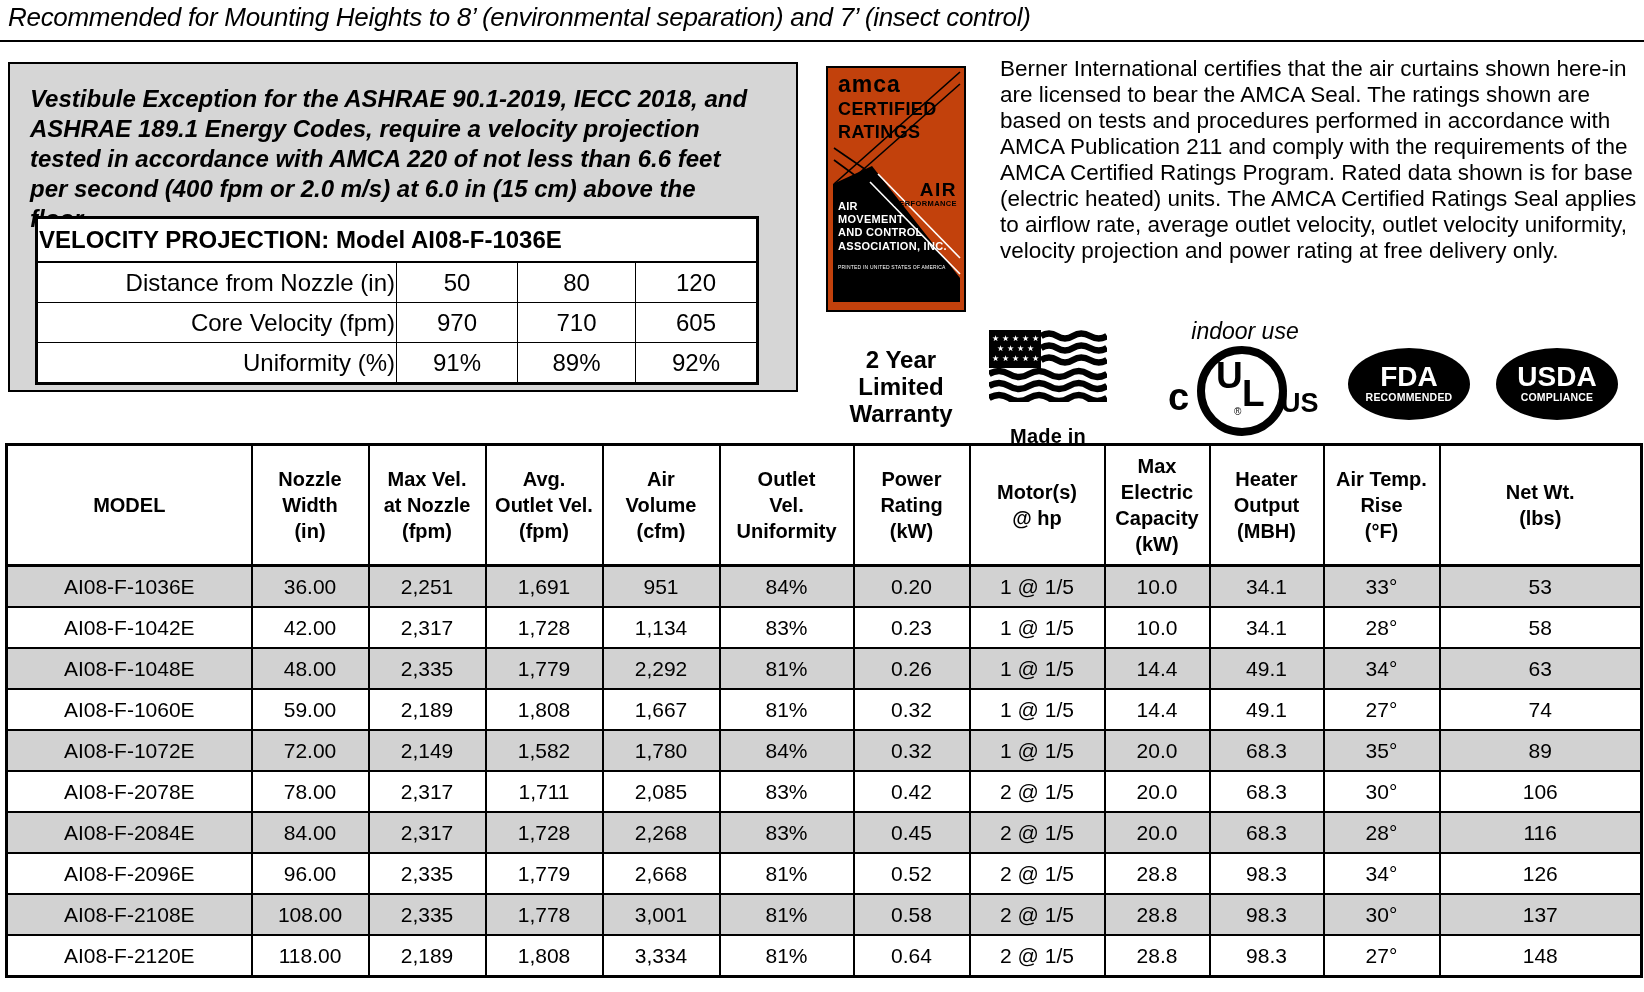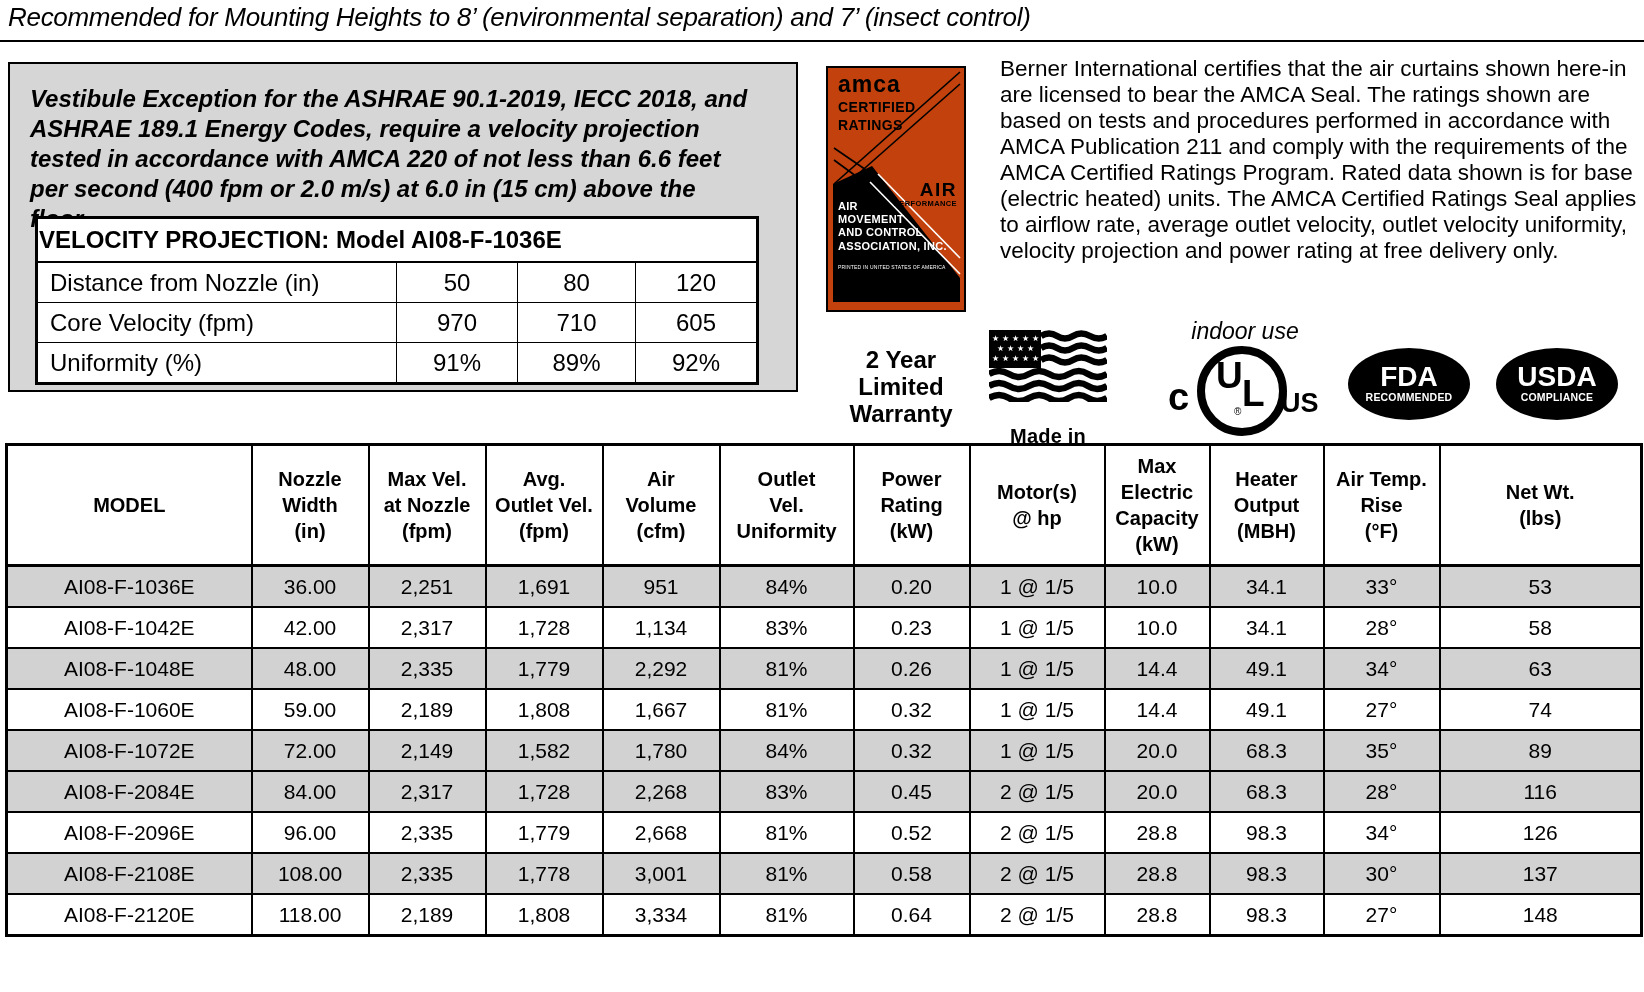--- a/index.html
+++ b/index.html
@@ -9,27 +9,27 @@
   
   .title{position:absolute;left:8px;top:2px;font-size:26px;font-weight:normal;font-style:italic;letter-spacing:-0.3px;}
   .rule{position:absolute;left:0;top:40px;width:1644px;height:2px;background:#000;}
 
   
   .vbox{position:absolute;left:8px;top:62px;width:786px;height:326px;background:#d6d6d6;border:2px solid #000;}
   .vnote{position:absolute;left:20px;top:20px;width:730px;font-size:24px;line-height:30px;font-weight:bold;font-style:italic;}
   .vp-table{position:absolute;left:25px;top:152px;border-collapse:collapse;background:#fff;border:3px solid #000;}
   .vp-table th{border:2px solid #000;font-size:24px;font-weight:bold;height:40px;text-align:left;}
   .vp-table td{border:1.5px solid #000;font-size:24px;height:37px;text-align:center;}
-  .vp-table td.lbl{text-align:left;padding-left:12px;}
+  .vp-table td.lbl{text-align:right;padding-left:12px;}
 
   
   .seal{position:absolute;left:826px;top:66px;width:136px;height:242px;border:2px solid #000;background:#c2410c;}
   .seal svg{position:absolute;left:0;top:0;width:100%;height:100%;}
   .seal-brand{position:absolute;left:10px;top:5px;font-size:23px;font-weight:900;letter-spacing:1px;line-height:1;}
-  .seal-sub{position:absolute;left:10px;top:30px;font-size:14px;font-weight:900;line-height:1.3;white-space:pre-line;letter-spacing:0.4px;}
+  .seal-sub{position:absolute;left:10px;top:30px;font-size:18px;font-weight:900;line-height:1.3;white-space:pre-line;letter-spacing:0.4px;}
   .seal-air{position:absolute;right:7px;top:112px;font-size:19px;font-weight:900;letter-spacing:1.5px;line-height:1;}
   .seal-perf{position:absolute;right:7px;top:131px;font-size:7.5px;font-weight:bold;letter-spacing:0.4px;}
   .seal-org{position:absolute;left:10px;top:132px;color:#fff;font-size:11px;font-weight:800;line-height:1.2;white-space:pre-line;letter-spacing:0.3px;}
   .seal-foot{position:absolute;left:10px;top:196px;color:#fff;font-size:5px;letter-spacing:0.2px;}
 
   
   .cert{position:absolute;left:1000px;top:56px;width:642px;font-size:22.5px;line-height:26px;}
 
   
   .warranty{position:absolute;left:836px;top:346px;width:130px;text-align:center;
@@ -291,20 +291,34 @@
           <td>1,582</td>
           <td>1,780</td>
           <td>84%</td>
           <td>0.32</td>
           <td>1 @ 1/5</td>
           <td>20.0</td>
           <td>68.3</td>
           <td>35°</td>
           <td>89</td>
         </tr>
+        <tr>
+          <td>AI08-F-2078E</td>
+          <td>78.00</td>
+          <td>2,317</td>
+          <td>1,711</td>
+          <td>2,085</td>
+          <td>83%</td>
+          <td>0.42</td>
+          <td>2 @ 1/5</td>
+          <td>20.0</td>
+          <td>68.3</td>
+          <td>30°</td>
+          <td>106</td>
+        </tr>
         <tr class="shade">
           <td>AI08-F-2084E</td>
           <td>84.00</td>
           <td>2,317</td>
           <td>1,728</td>
           <td>2,268</td>
           <td>83%</td>
           <td>0.45</td>
           <td>2 @ 1/5</td>
           <td>20.0</td>

